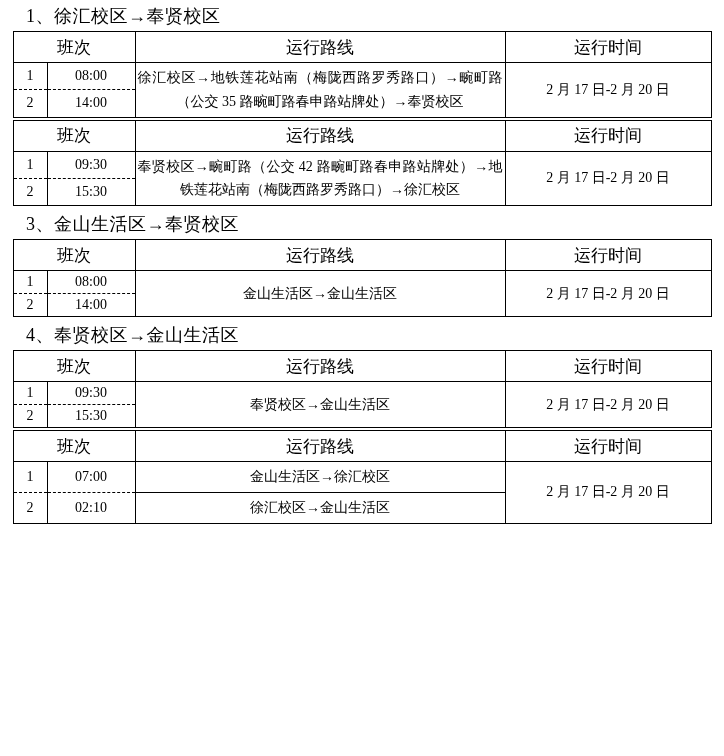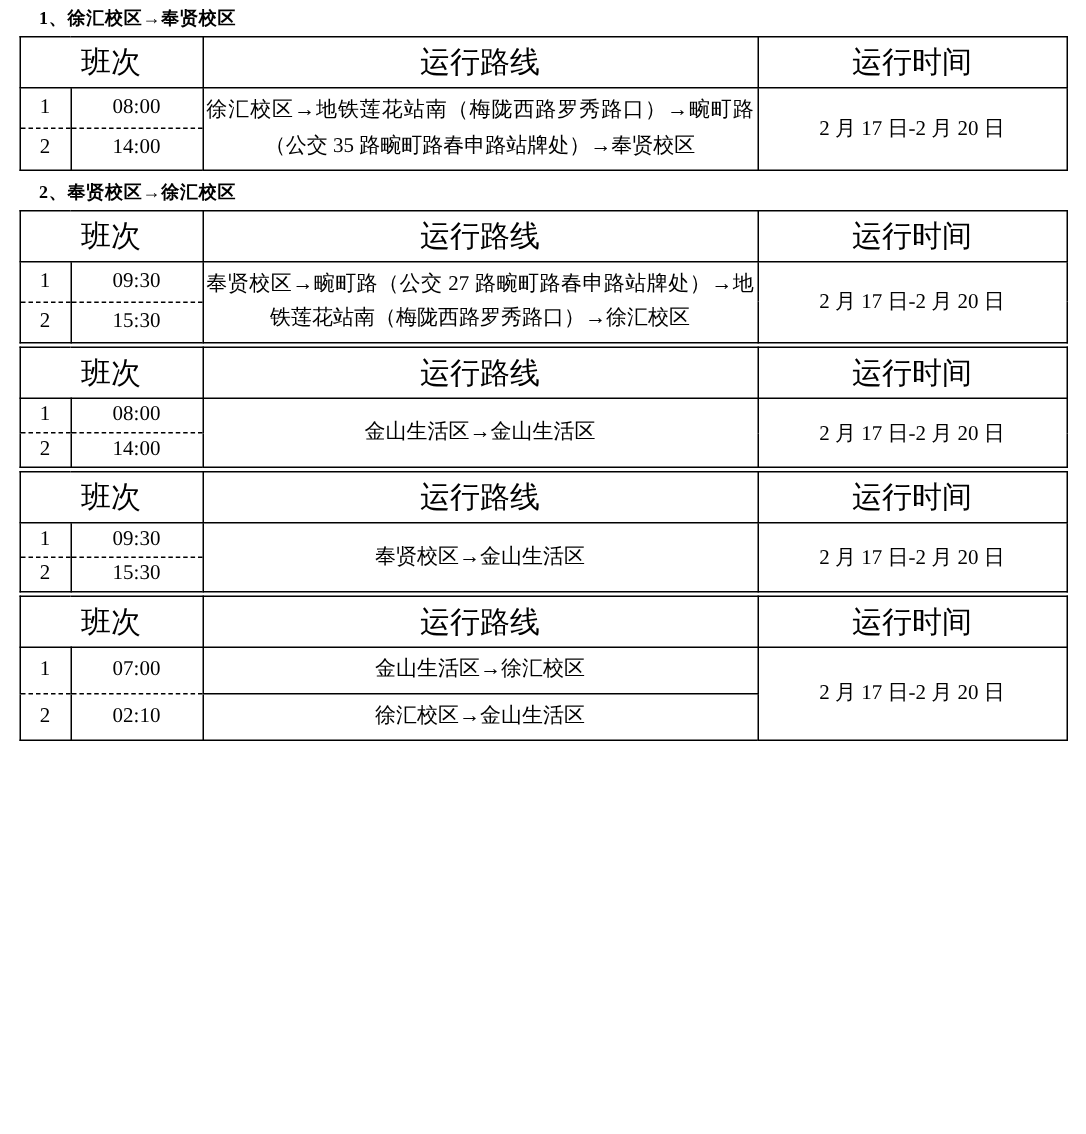--- a/index.html
+++ b/index.html
@@ -19,22 +19,22 @@
     position: relative;
     width: 724px;
     height: 756px;
     box-sizing: border-box;
     padding: 0 12px;
   }
   .section {
     margin-bottom: 2px;
   }
   .section-title {
-    font-size: 12px;
-    font-weight: bold;
+    font-size: 18px;
+    font-weight: normal;
     letter-spacing: 0.5px;
     padding: 4px 0 3px 14px;
     white-space: nowrap;
   }
   table.sched {
     border-collapse: collapse;
     width: 698px;
     margin: 0 auto;
     table-layout: fixed;
     border: 1px solid #000;
@@ -42,21 +42,21 @@
   table.sched th,
   table.sched td {
     border: 1px solid #000;
     text-align: center;
     vertical-align: middle;
     font-size: 14px;
     padding: 3px 2px;
   }
   table.sched th {
     font-weight: normal;
-    font-size: 20px;
+    font-size: 17px;
     height: 24px;
   }
   
   col.c-no    { width: 34px; }
   col.c-time  { width: 88px; }
   col.c-route { width: 370px; }
   col.c-date  { width: 206px; }
 
   td.no, td.time {
     font-size: 13px;
@@ -120,49 +120,49 @@
         </tr>
         <tr class="trip-second">
           <td class="no">2</td>
           <td class="time">14:00</td>
         </tr>
       </tbody>
     </table>
   </div>
 
   <div class="section">
-    <div class="section-title">2、奉贤校区→徐汇校区</div>
     <table class="sched">
       <colgroup>
           <col class="c-no">
           <col class="c-time">
           <col class="c-route">
           <col class="c-date">
         </colgroup>
       <tbody>
         <tr>
           <th class="no-h" colspan="2">班次</th>
           <th>运行路线</th>
           <th>运行时间</th>
         </tr>
         <tr class="trip-first">
           <td class="no">1</td>
           <td class="time">09:30</td>
-          <td class="route justified" rowspan="2">奉贤校区→畹町路（公交 27 路畹町路春申路站牌处）→地铁莲花站南（梅陇西路罗秀路口）→徐汇校区</td>
+          <td class="route justified" rowspan="2">奉贤校区→畹町路（公交 42 路畹町路春申路站牌处）→地铁莲花站南（梅陇西路罗秀路口）→徐汇校区</td>
           <td class="date" rowspan="2">2 月 17 日-2 月 20 日</td>
         </tr>
         <tr class="trip-second">
           <td class="no">2</td>
           <td class="time">15:30</td>
         </tr>
       </tbody>
     </table>
   </div>
 
   <div class="section">
+    <div class="section-title">3、金山生活区→奉贤校区</div>
     <table class="sched">
       <colgroup>
           <col class="c-no">
           <col class="c-time">
           <col class="c-route">
           <col class="c-date">
         </colgroup>
       <tbody>
         <tr>
           <th class="no-h" colspan="2">班次</th>
@@ -177,20 +177,21 @@
         </tr>
         <tr class="trip-second">
           <td class="no">2</td>
           <td class="time">14:00</td>
         </tr>
       </tbody>
     </table>
   </div>
 
   <div class="section">
+    <div class="section-title">4、奉贤校区→金山生活区</div>
     <table class="sched">
       <colgroup>
           <col class="c-no">
           <col class="c-time">
           <col class="c-route">
           <col class="c-date">
         </colgroup>
       <tbody>
         <tr>
           <th class="no-h" colspan="2">班次</th>

